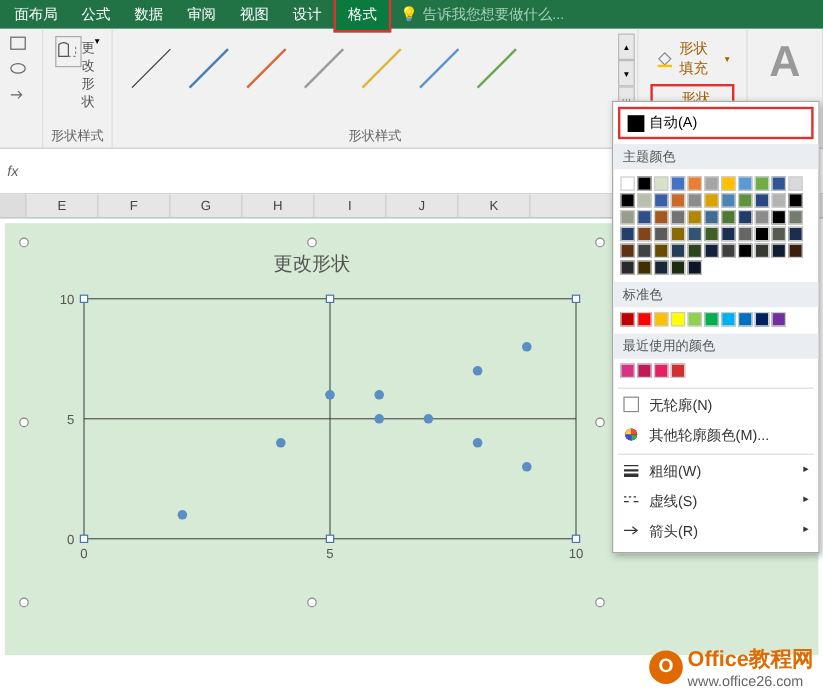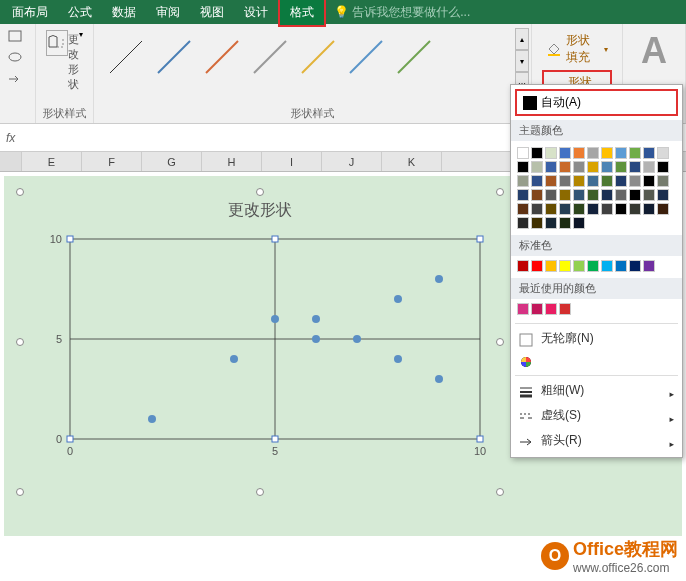--- a/index.html
+++ b/index.html
@@ -35,25 +35,25 @@
     .letter-a { font-size: 36px; font-weight: bold; color: #999; padding: 4px 12px; }
     
     .color-popup { position: absolute; top: 84px; left: 510px; width: 173px; background: #fff; border: 1px solid #aaa; box-shadow: 2px 2px 6px rgba(0,0,0,0.3); z-index: 100; padding-bottom: 4px; }
     .auto-item { border: 2px solid #e03030; margin: 4px; padding: 3px 6px; display: flex; align-items: center; gap: 4px; }
     .auto-swatch { width: 14px; height: 14px; background: #000; }
     .sec-label { padding: 3px 8px; background: #eaedf1; font-size: 11px; color: #555; }
     .swatches { display: flex; flex-wrap: wrap; gap: 2px; padding: 6px; }
     .swatch { width: 12px; height: 12px; border: 1px solid #ccc; }
     .std-row { display: flex; gap: 2px; padding: 4px 6px 6px 6px; }
     .recent-row { display: flex; gap: 2px; padding: 4px 6px 6px 6px; }
-    .popup-item { padding: 4px 8px; display: flex; align-items: flex-end; gap: 8px; font-size: 12px; color: #333; }
+    .popup-item { padding: 4px 8px; display: flex; align-items: flex-start; gap: 8px; font-size: 12px; color: #333; }
     .sep { height: 1px; background: #ddd; margin: 2px 4px; }
     .pi-icon { width: 14px; height: 14px; display: inline-flex; align-items: center; justify-content: center; }
     
-    .fx-bar { height: 28px; border-bottom: 1px solid #ccc; display: flex; align-items: center; padding: 0 6px; font-style: italic; color: #666; }
+    .fx-bar { height: 38px; border-bottom: 1px solid #ccc; display: flex; align-items: flex-start; padding: 12px 6px; font-style: italic; color: #666; }
     
     .sheet { position: relative; }
     .col-headers { height: 20px; background: #e6e6e6; display: flex; border-bottom: 1px solid #bbb; }
     .col-h { width: 60px; text-align: center; font-size: 11px; color: #444; border-right: 1px solid #ccc; line-height: 20px; }
     .col-h:first-child { width: 22px; background: #ddd; }
     
     .plot-area { position: absolute; top: 24px; left: 4px; right: 4px; height: 360px; background: #d6ead6; padding: 8px 0 0 16px; }
     .plot-label { font-size: 14px; color: #333; margin-bottom: 6px; }
     
     .chart-container { position: relative; width: 480px; height: 300px; margin-top: 8px; }
@@ -280,20 +280,21 @@
   <div class="popup-item">
     <span class="pi-icon">
         <svg width="14" height="14">
           <circle cx="7" cy="7" r="5" fill="conic-gradient"></circle>
           <path d="M7 2 A5 5 0 0 1 12 7 L7 7Z" fill="#f44"></path>
           <path d="M12 7 A5 5 0 0 1 7 12 L7 7Z" fill="#4a4"></path>
           <path d="M7 12 A5 5 0 0 1 2 7 L7 7Z" fill="#44f"></path>
           <path d="M2 7 A5 5 0 0 1 7 2 L7 7Z" fill="#fc4"></path>
         </svg>
       </span>
+    <span>其他轮廓颜色(M)...</span>
   </div>
   <div class="sep"></div>
   <div class="popup-item">
     <span class="pi-icon">
         <svg width="14" height="14">
           <line x1="1" y1="3" x2="13" y2="3" stroke="#333" stroke-width="1"></line>
           <line x1="1" y1="7" x2="13" y2="7" stroke="#333" stroke-width="2"></line>
           <line x1="1" y1="11" x2="13" y2="11" stroke="#333" stroke-width="3"></line>
         </svg>
       </span>

